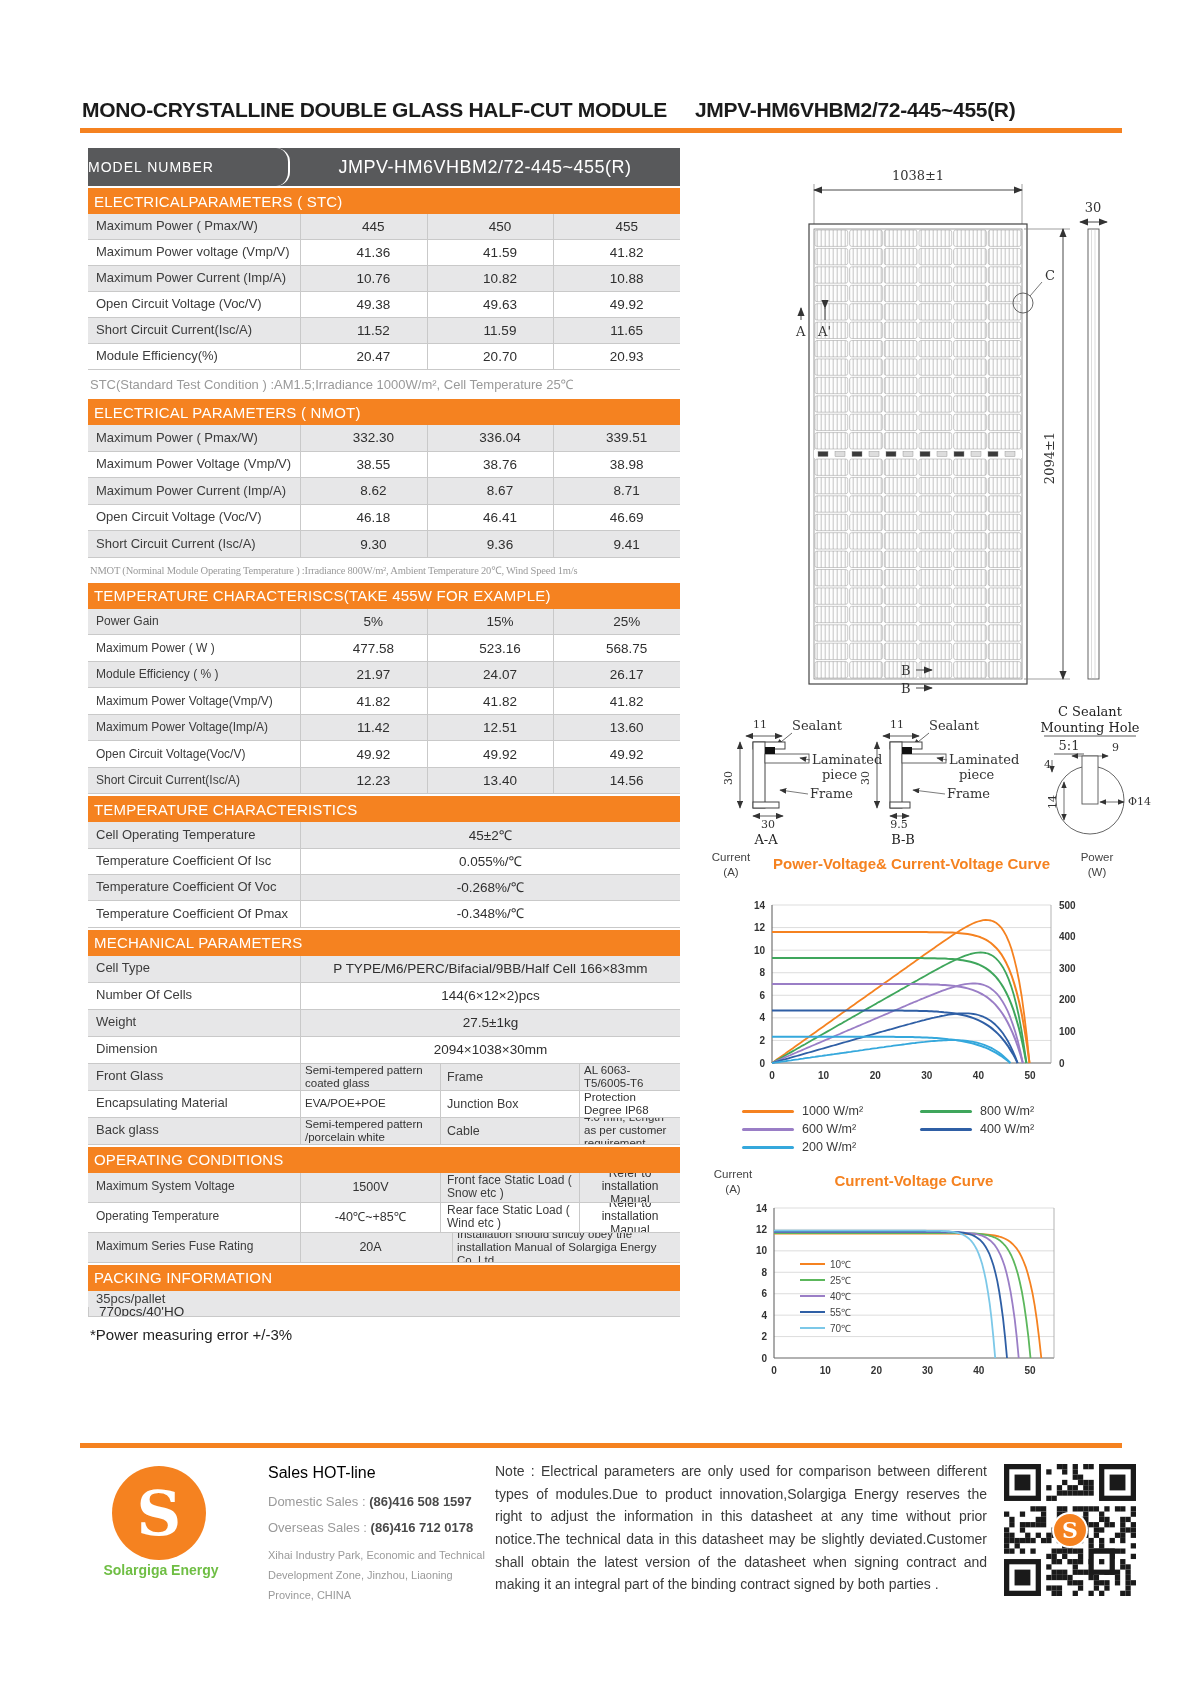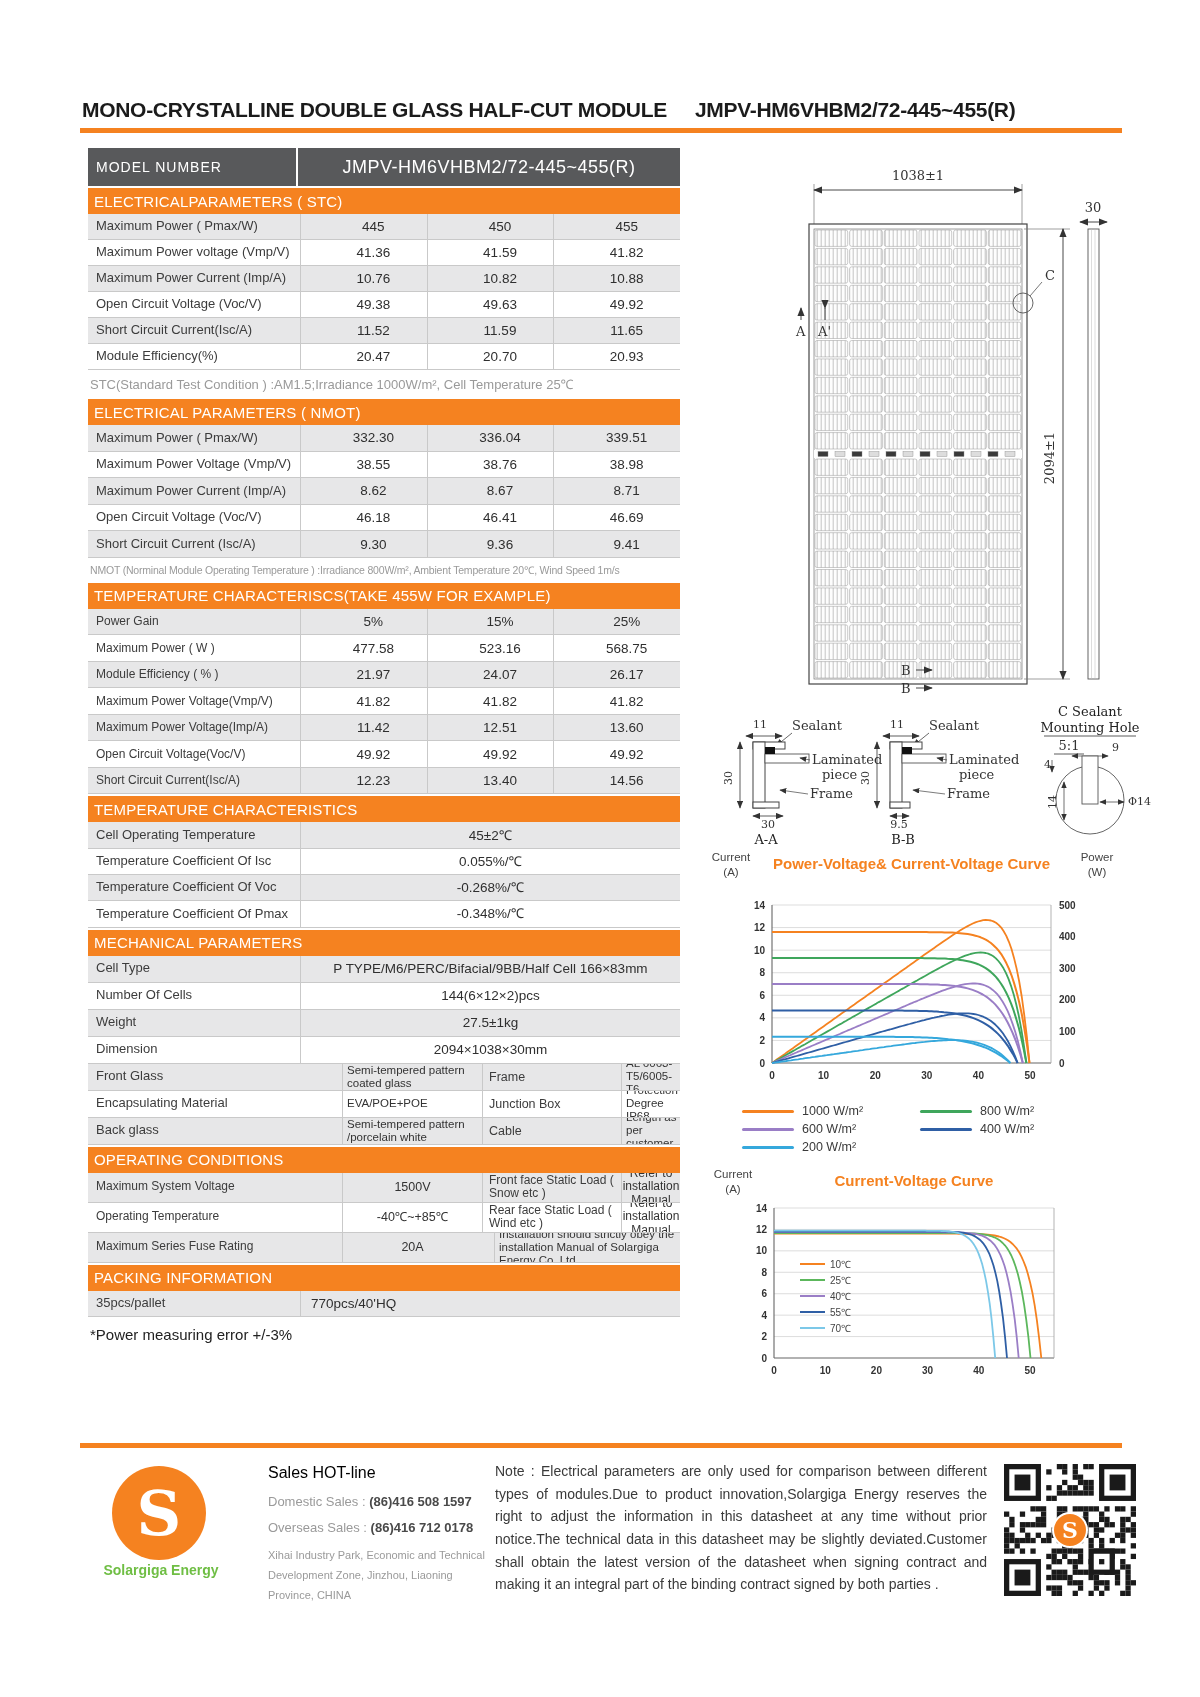--- a/index.html
+++ b/index.html
@@ -9,60 +9,60 @@
   
   .title{position:absolute;left:82px;top:98px;width:1040px;font-weight:bold;
          font-size:21px;color:#1b1b1b;letter-spacing:-0.3px;white-space:nowrap;}
   .title .model{margin-left:28px;}
   .title-rule{position:absolute;left:80px;top:128px;width:1042px;height:5px;background:#F58220;}
 
   
   .leftcol{position:absolute;left:88px;top:148px;width:592px;}
   .model-row{display:flex;height:38px;background:#58595B;margin-bottom:2px;}
   .model-row .mlab{width:200px;display:flex;align-items:center;color:#fff;font-size:14px;
-                   padding-left:8px;border-right:2px solid #fff;letter-spacing:1px;}
+                   border-right:2px solid #fff;letter-spacing:1px;border-radius:14px;}
   .model-row .mval{flex:1;display:flex;align-items:center;justify-content:center;color:#fff;
                    font-size:18px;letter-spacing:.5px;}
   .sec-head{background:#F58220;color:#fff;font-size:15px;height:26px;display:flex;
             align-items:center;padding-left:6px;margin-top:2px;letter-spacing:.2px;}
   .tbl-note{color:#9a9a9a;font-size:13px;padding:5px 2px 4px 2px;}
-  .tbl-note.small{font-size:10.5px;letter-spacing:-0.2px;}
+  .tbl-note.small{font-size:10.5px;letter-spacing:-0.2px;font-family:Liberation Serif, serif;}
   .footnote{font-size:15px;color:#222;padding:9px 2px;}
 
   .t-row{display:flex;align-items:stretch;border-bottom:1px solid #c9c9c9;}
   .t-row.shade{background:#E7E7E8;}
   .t-row.plain{background:#fff;}
   .t-cell{display:flex;align-items:center;justify-content:center;border-left:1px solid #c9c9c9;
           padding:1px 4px;overflow:hidden;}
   .t-cell span{display:block;line-height:1.12;text-align:center;}
   .t-cell.lab{width:200px;justify-content:flex-start;border-left:none;padding-left:8px;}
   .t-cell.lab span{text-align:left;font-size:13px;color:#3c3c3c;}
   .t-cell.val{flex:1 1 0;padding-left:23px;} .t-cell.val span{font-size:13.5px;color:#2f2f2f;}
   .t-cell.span{flex:1 1 0;} .t-cell.span span{font-size:13.5px;color:#2f2f2f;}
-  .t-cell.v1{width:131px;margin-left:42px;} .t-cell.v1 span{font-size:12.5px;}
+  .t-cell.v1{width:131px;} .t-cell.v1 span{font-size:12.5px;}
   .t-cell.lab2{width:128px;justify-content:flex-start;padding-left:6px;}
   .t-cell.lab2 span{text-align:left;font-size:12.5px;color:#3c3c3c;}
   .t-cell.v2{flex:1 1 0;} .t-cell.v2 span{font-size:12px;}
   .t-cell.wide{flex:1 1 0;justify-content:center;margin-left:12px;}
   .t-cell.wide span{text-align:left;font-size:11.5px;}
 
   .tbl-stc .t-row{height:25px;}
   .tbl-nmot .t-row{height:25.6px;}
   .tbl-t455 .t-row{height:25.5px;}
   .tbl-t455 .t-cell.lab span{font-size:12px;}
   .tbl-tc .t-row{height:25.3px;}
   .tbl-mech .t-row{height:26px;}
   .tbl-mech .t-cell.v1{justify-content:flex-start;}
   .tbl-mech .t-cell.v1 span{text-align:left;font-size:11.5px;}
   .tbl-mech .t-cell.v2{justify-content:flex-start;}
   .tbl-mech .t-cell.v2 span{text-align:left;font-size:11.5px;}
   .tbl-op .t-row{height:29px;}
   .tbl-op .t-cell.lab span{font-size:12px;}
   .tbl-op .t-cell.lab2 span{font-size:12px;}
-  .tbl-pack .t-row{height:25px;}
+  .tbl-pack .t-row{height:25px;flex-direction:column;}
   .tbl-pack .t-cell.span{justify-content:flex-start;padding-left:10px;align-items:center;}
   .tbl-pack .t-cell.span span{text-align:left;}
 
   
   .dtx{font-family:"DejaVu Serif",serif;font-size:13px;fill:#333;}
   .dtx2{font-family:"DejaVu Serif",serif;font-size:11px;fill:#333;}
   .dcap{font-family:"DejaVu Serif",serif;font-size:13px;fill:#222;}
 
   
   .legend1{position:absolute;left:742px;top:1104px;width:340px;display:grid;

